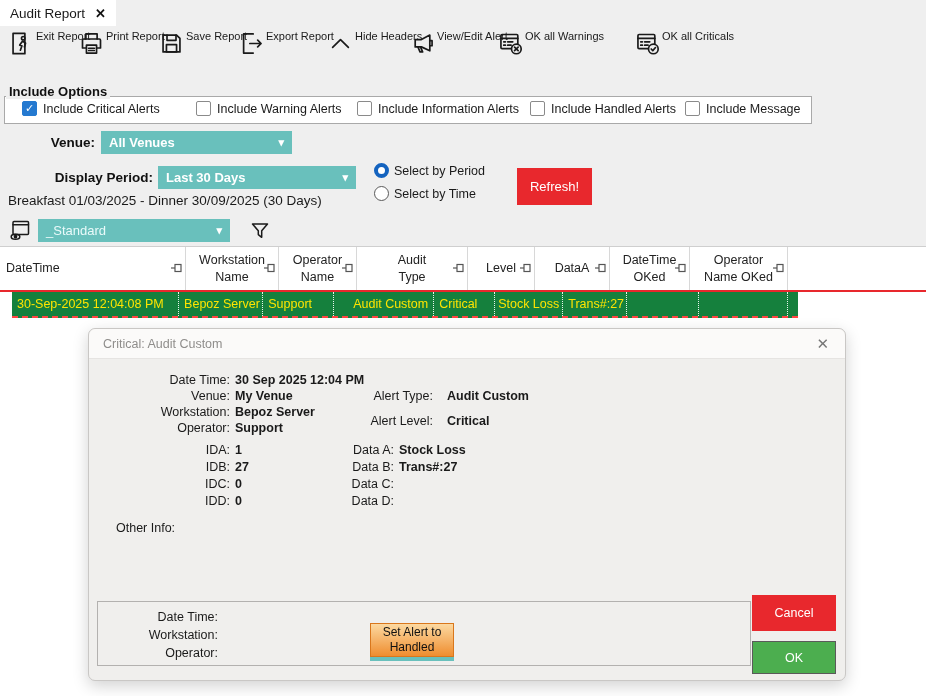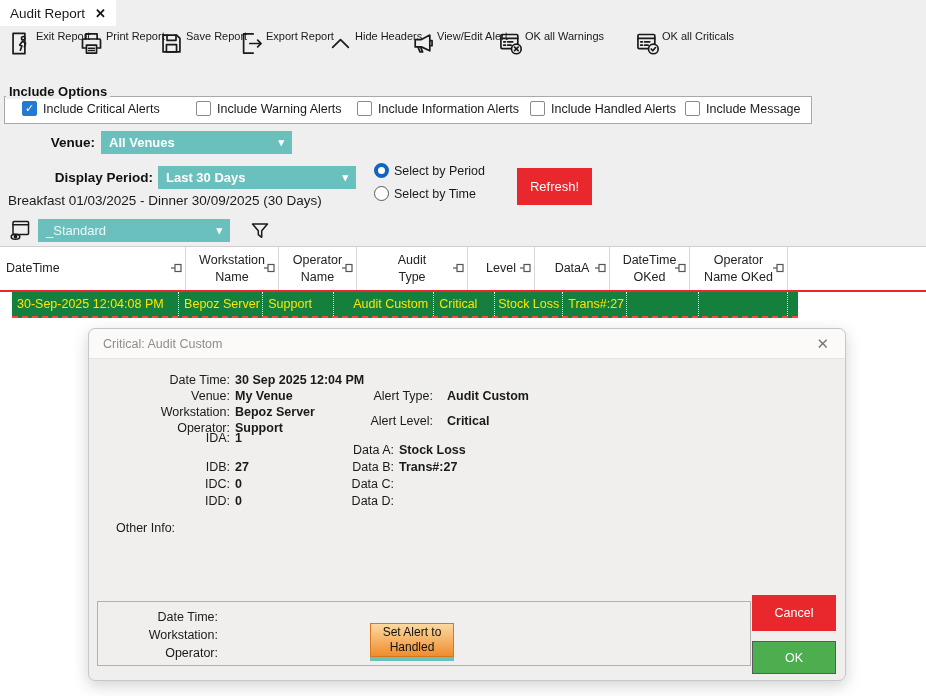--- a/index.html
+++ b/index.html
@@ -317,21 +317,21 @@
     </div>
     <div class="drow lcol" style="left:16px;top:76px;">
       <span class="dlab">Workstation:</span>
       <span class="dval">Bepoz Server</span>
     </div>
     <div class="drow lcol" style="left:16px;top:92px;">
       <span class="dlab">Operator:</span>
       <span class="dval">Support</span>
     </div>
 
-    <div class="drow lcol" style="left:16px;top:102px;">
+    <div class="drow lcol" style="left:16px;top:114px;">
       <span class="dlab">IDA:</span>
       <span class="dval">1</span>
     </div>
     <div class="drow lcol" style="left:16px;top:131px;">
       <span class="dlab">IDB:</span>
       <span class="dval">27</span>
     </div>
     <div class="drow lcol" style="left:16px;top:148px;">
       <span class="dlab">IDC:</span>
       <span class="dval">0</span>

